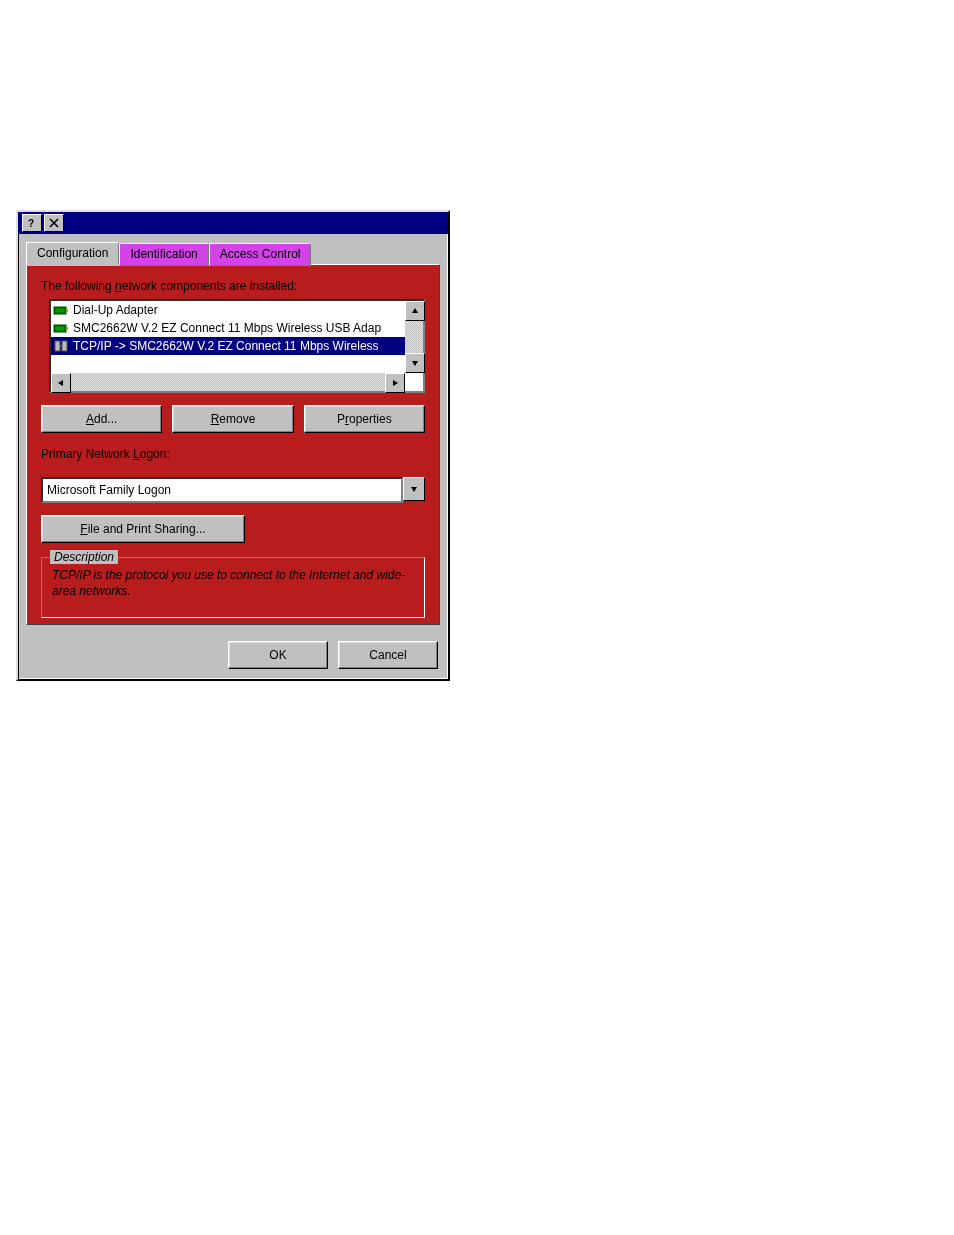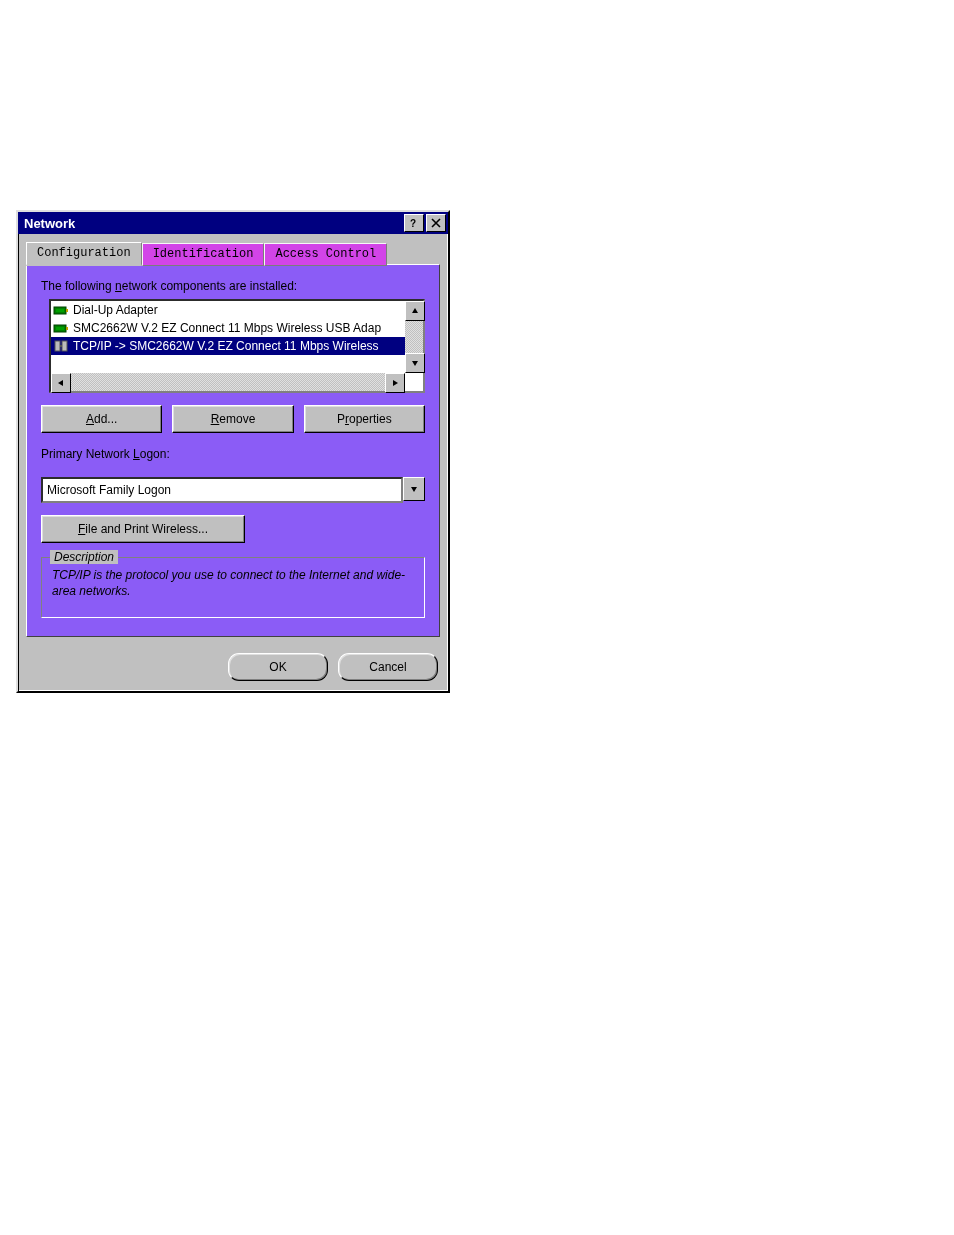--- a/index.html
+++ b/index.html
@@ -10,25 +10,25 @@
   .titlebar{background:#000080;color:#fff;display:flex;align-items:center;height:22px;padding:0 2px;}
   .titlebar .title{flex:1;font-weight:bold;padding-left:4px;font-size:13px;}
   .tb-btn{width:18px;height:16px;background:#c0c0c0;margin-left:2px;
     border:1px solid #000;border-top-color:#fff;border-left-color:#fff;display:flex;align-items:center;justify-content:center;}
   .tb-btn svg{width:10px;height:10px;}
   .client{padding:6px 8px 8px 8px;}
   
   .tabstrip{display:flex;align-items:flex-end;position:relative;top:2px;}
   .tab{padding:3px 10px 4px 10px;background:#c0c0c0;
     border:1px solid #808080;border-bottom:none;border-top-color:#fff;border-left-color:#fff;
-    margin-right:0;position:relative;font-family:Liberation Mono, monospace;}
+    margin-right:0;position:relative;}
   .tab.active{border-bottom:2px solid #c0c0c0;z-index:3;}
   .tab.inactive{border-bottom:1px solid #808080;background:#d946ef;filter:brightness(.97);}
   .tabpanel{border:1px solid #808080;border-top-color:#fff;border-left-color:#fff;
-    border-right-color:#404040;border-bottom-color:#404040;padding:12px 14px 18px 14px;background:#8b5cf6;}
+    border-right-color:#404040;border-bottom-color:#404040;padding:12px 14px 6px 14px;background:#b91c1c;}
   .caption{margin:2px 0 6px 0;}
   .underline{text-decoration:underline;}
   
   .listwrap{position:relative;margin-left:8px;}
   .listbox{height:90px;background:#fff;border:2px inset #808080;overflow:hidden;}
   .list-inner{width:calc(100% - 18px);height:calc(100% - 18px);overflow:hidden;}
   .row{display:flex;align-items:center;height:16px;padding:1px 2px;white-space:nowrap;}
   .row .ico{width:16px;height:14px;margin-right:4px;flex:0 0 auto;}
   .row.sel{background:#000080;color:#fff;}
   .vscroll{position:absolute;right:2px;top:2px;bottom:20px;width:18px;background:#c0c0c0;display:flex;flex-direction:column;}
@@ -40,30 +40,29 @@
     box-shadow:-1px -1px 0 #808080 inset,1px 1px 0 #dfdfdf inset;display:flex;align-items:center;justify-content:center;padding:0 6px;}
   .btnrow{display:flex;gap:10px;margin-top:12px;}
   .btnrow .btn{flex:1;}
   .label{margin-top:14px;margin-bottom:16px;}
   .combo{display:flex;border-radius:12px;}
   .combo-field{flex:1;background:#fff;border:2px inset #808080;height:22px;display:flex;align-items:center;padding:0 4px;}
   .combo-btn{width:20px;height:22px;background:#c0c0c0;border:1px solid #000;border-top-color:#fff;border-left-color:#fff;display:flex;align-items:center;justify-content:center;}
   .group{border:1px solid #808080;border-right-color:#fff;border-bottom-color:#fff;margin-top:14px;padding:10px 10px 18px 10px;position:relative;font-style:italic;}
   .group-title{position:absolute;top:-8px;left:8px;background:#c0c0c0;padding:0 4px;}
   .dlg-btnrow{display:flex;justify-content:flex-end;gap:10px;padding:8px 10px 10px 10px;}
-  .dlg-btnrow .btn{width:86px;border-radius:11px;}
+  .dlg-btnrow .btn{width:86px;}
 </style>
 </head>
 <body>
 
 <div class="page">
   <div class="dialog">
 
     <div class="titlebar">
-      <div class="title">Network</div>
       <div class="tb-btn">
         <svg viewBox="0 0 10 10">
             <text x="1" y="9" font-size="10" font-weight="bold" fill="#000">?</text>
           </svg>
       </div>
       <div class="tb-btn">
         <svg viewBox="0 0 10 10">
             <path d="M1 1 L9 9 M9 1 L1 9" stroke="#000" stroke-width="1.6"></path>
           </svg>
       </div>
@@ -165,21 +164,21 @@
           <div class="combo-btn">
             <svg width="8" height="8">
                 <polygon points="1,2 7,2 4,7" fill="#000"></polygon>
               </svg>
           </div>
         </div>
 
         <div style="margin-top:12px;">
           <div class="btn" style="width:190px;">
             <span class="underline">F</span>
-              <span>ile and Print Wireless...</span>
+              <span>ile and Print Sharing...</span>
           </div>
         </div>
 
         <div class="group">
           <div class="group-title">Description</div>
           <div style="line-height:1.3;">TCP/IP is the protocol you use to connect to the Internet and wide-area networks.</div>
         </div>
       </div>
     </div>
 

